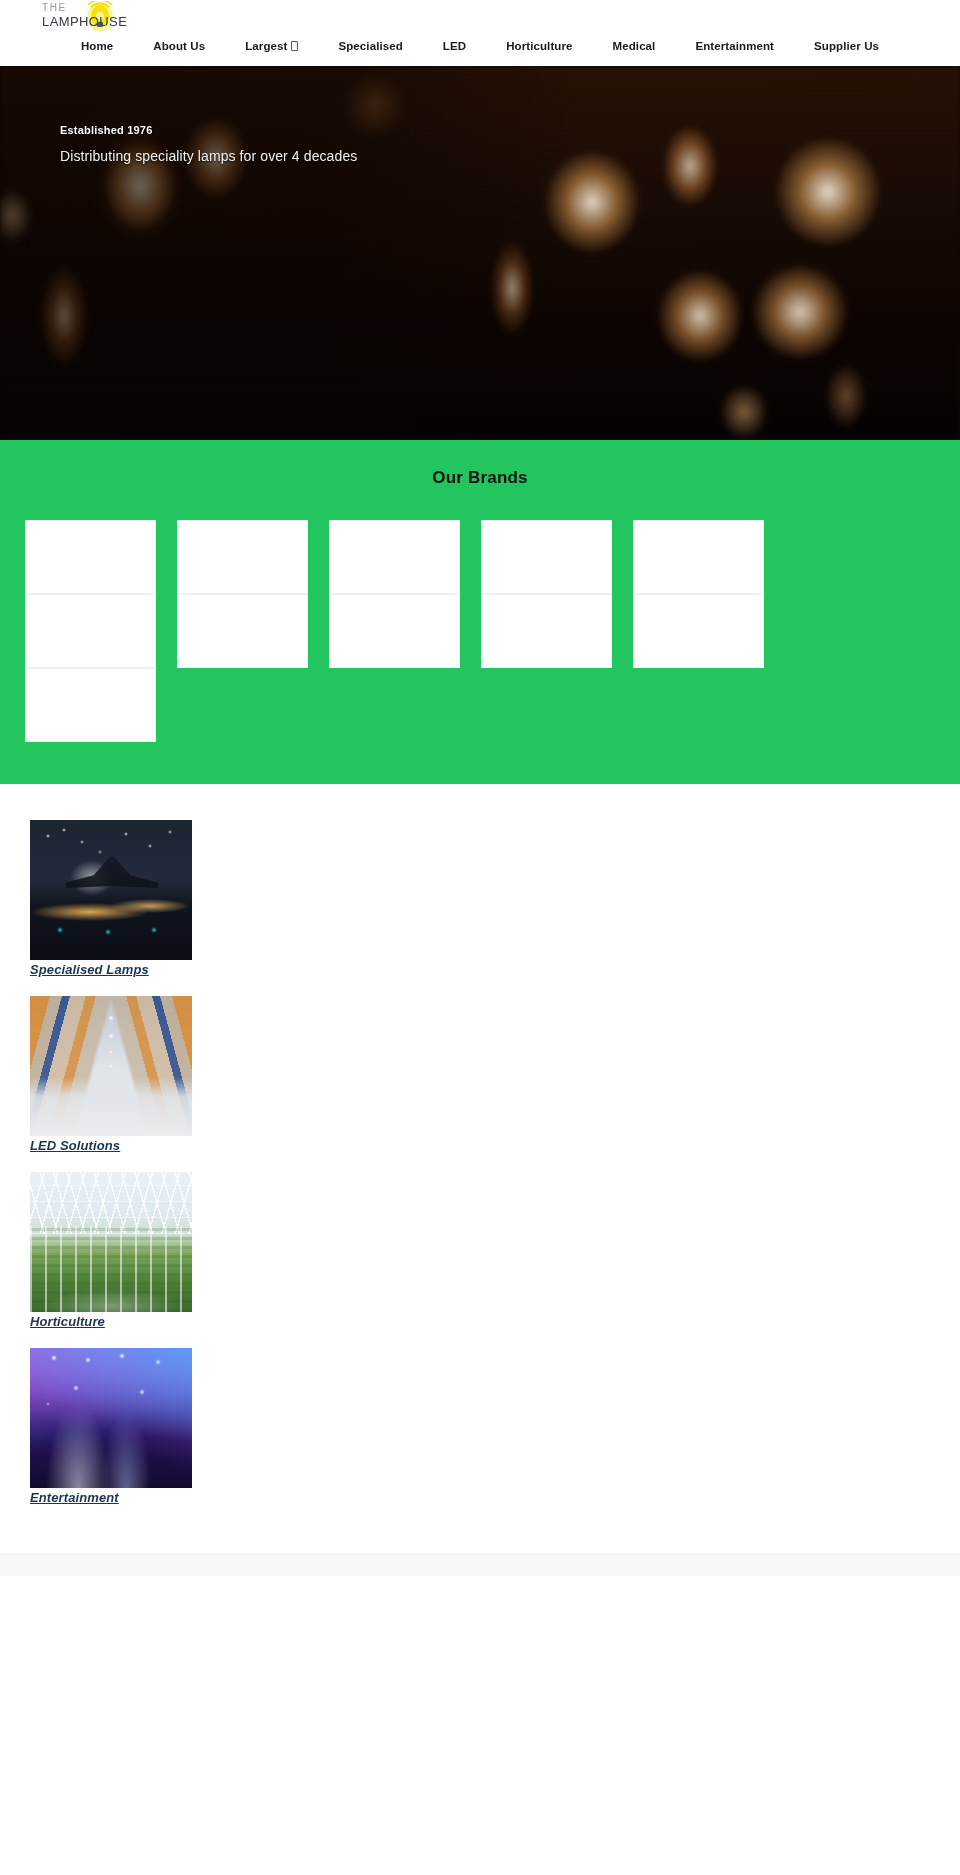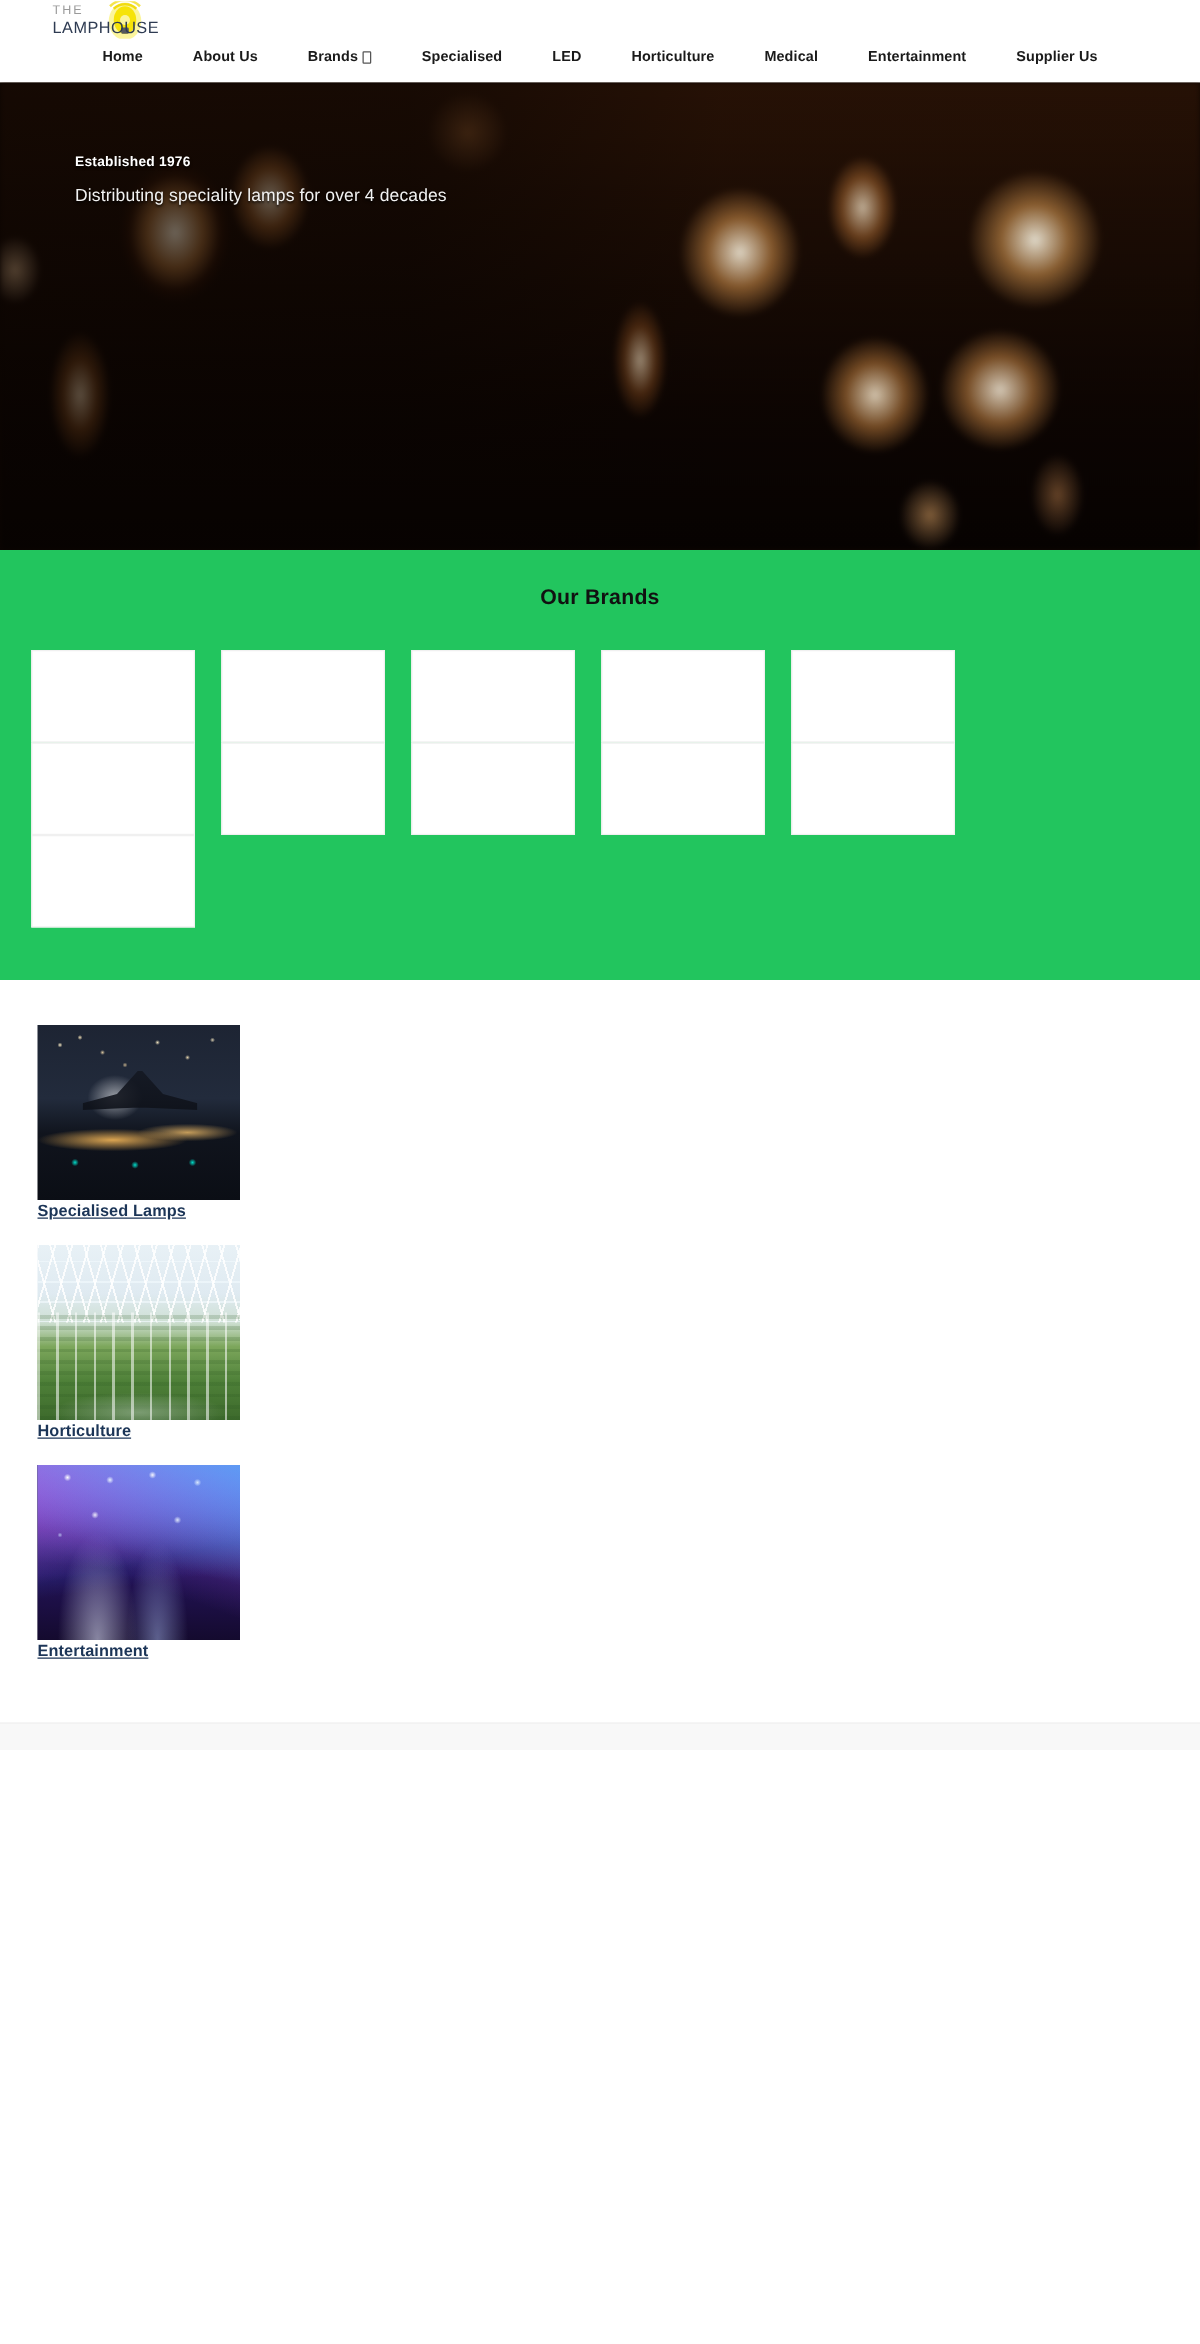--- a/index.html
+++ b/index.html
@@ -176,20 +176,21 @@
     border: 1px solid #f0f0f0;
     cursor: pointer;
   }
   .brand-tile.second-row { margin-top: 0; }
 
   
   .cards-section {
     width: 856px;
     background: #ffffff;
     padding: 36px 0 30px 0;
+    font-style: italic;
   }
 
   .card {
     width: 910px;
     margin: 0 auto 18px auto;
   }
 
   .card-thumb {
     width: 162px;
     height: 140px;
@@ -379,21 +380,21 @@
   </a>
 
   <nav class="main-nav">
     <a class="nav-item" href="#">
         <span>Home</span>
       </a>
     <a class="nav-item" href="#">
         <span>About Us</span>
       </a>
     <a class="nav-item" href="#">
-      <span>Brands</span>
+      <span>Largest</span>
       <span class="nav-caret"></span>
     </a>
     <a class="nav-item" href="#">
         <span>Specialised</span>
       </a>
     <a class="nav-item" href="#">
         <span>LED</span>
       </a>
     <a class="nav-item" href="#">
         <span>Horticulture</span>
@@ -436,20 +437,24 @@
   </div>
 </section>
 
 <section class="cards-section">
 
   <article class="card">
     <a class="card-thumb thumb-aviation" href="#"></a>
     <a class="card-title" href="#">Specialised Lamps</a>
   </article>
 
+  <article class="card">
+    <a class="card-thumb thumb-warehouse" href="#"></a>
+    <a class="card-title" href="#">LED Solutions</a>
+  </article>
 
   <article class="card">
     <a class="card-thumb thumb-greenhouse" href="#"></a>
     <a class="card-title" href="#">Horticulture</a>
   </article>
 
 
   <article class="card">
     <a class="card-thumb thumb-entertainment" href="#"></a>
     <a class="card-title" href="#">Entertainment</a>

